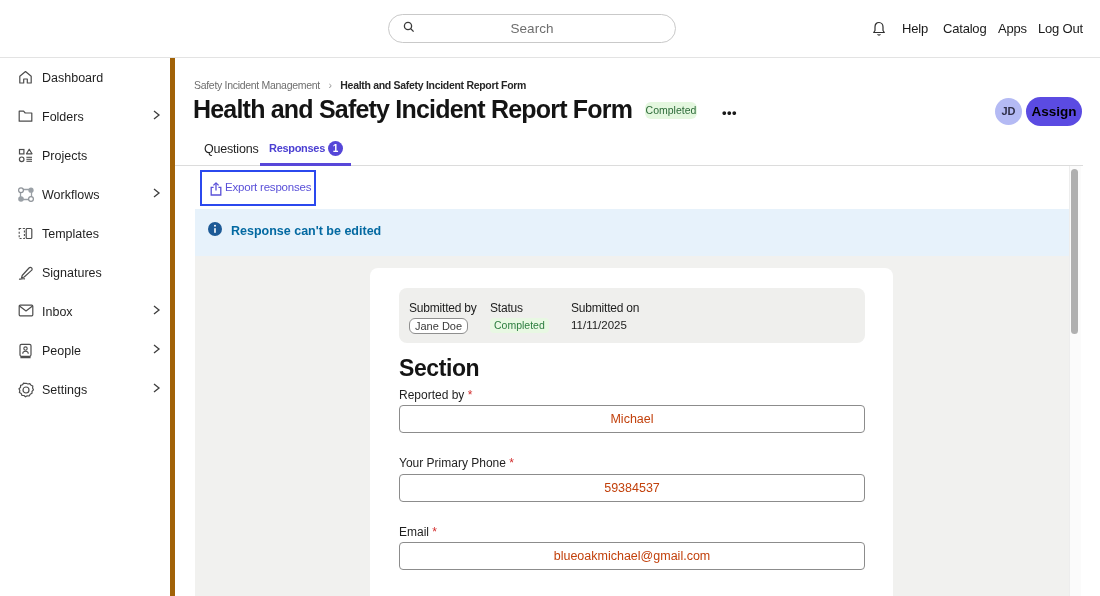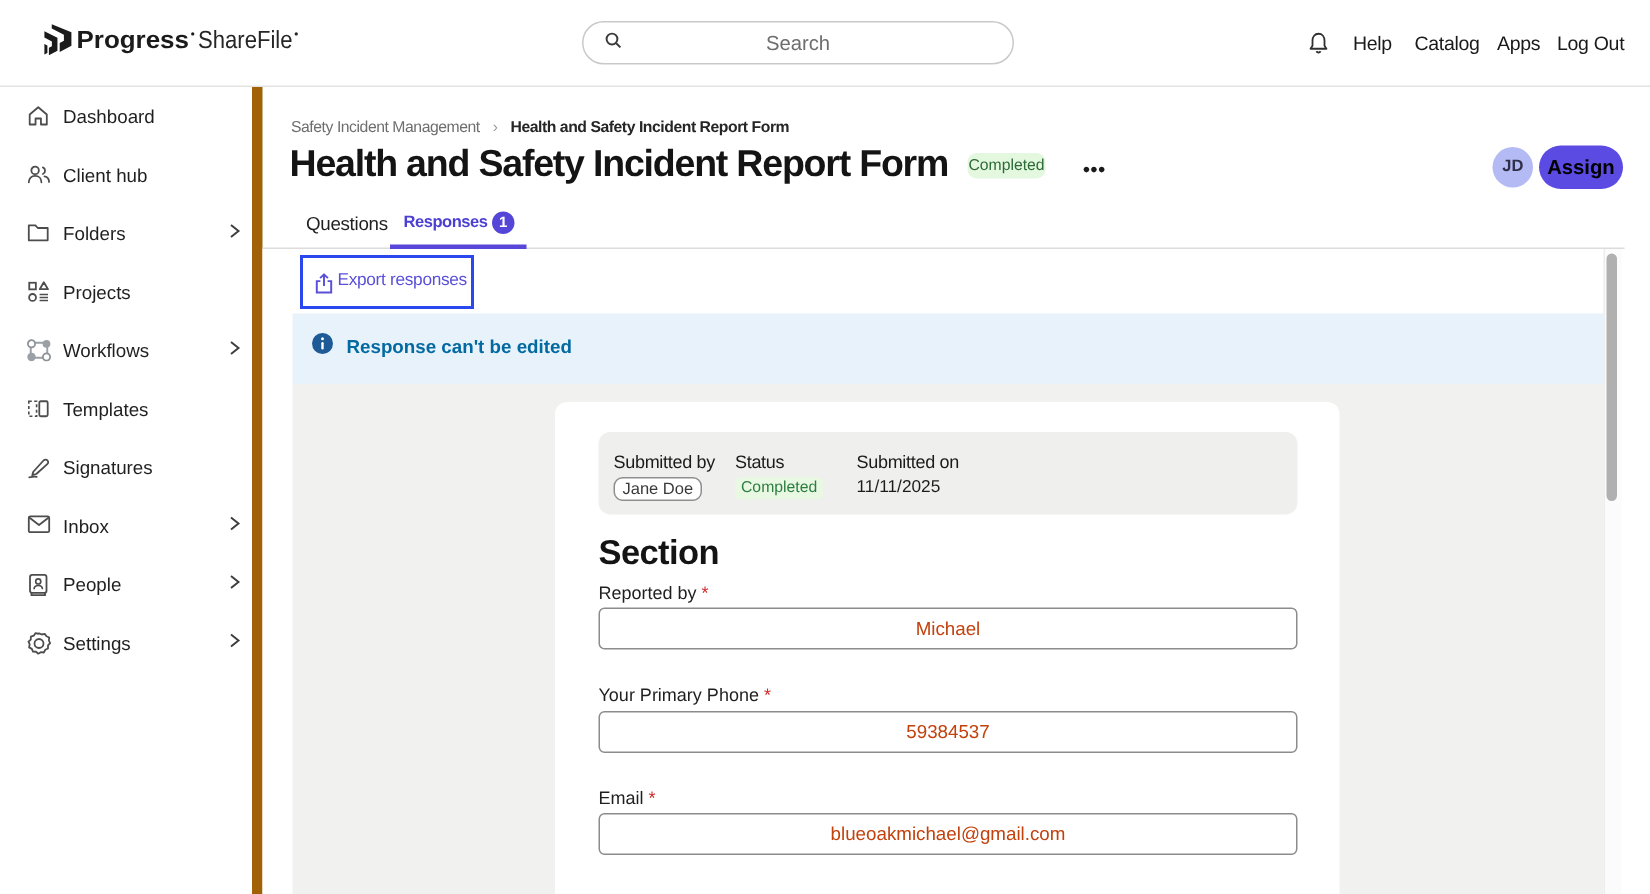--- a/index.html
+++ b/index.html
@@ -12,21 +12,21 @@
   #logo { position:absolute; left:29px; top:14px; height:34px; }
   #searchpill { position:absolute; left:388px; top:14px; width:288px; height:29px;
     border:1px solid #c9c9c9; border-radius:15px; background:#fff; }
   #searchpill .mag { position:absolute; left:14px; top:6px; }
   #searchpill .ph { position:absolute; left:0; right:0; top:6px; text-align:center;
     font-size:13.5px; color:#6e6e6e; }
   .topnav { position:absolute; top:0; height:58px; line-height:58px;
     font-size:13px; letter-spacing:-0.2px; color:#1a1a1a; }
   
   #sidebar { position:absolute; left:0; top:58px; width:175px; height:538px;
-    background:#fff; border-right:7px solid #a16207; }
+    background:#fff; border-right:5px solid #a16207; }
   .mi { position:relative; height:39px; }
   .mi .ic { position:absolute; left:18px; top:12px; }
   .mi .lb { position:absolute; left:42px; top:50%; transform:translateY(-50%);
     font-size:12.5px; color:#1f1f1f; }
   .mi .ch { position:absolute; left:150px; top:12px; }
   
   #crumb { position:absolute; left:194px; top:79px; font-size:10.5px; letter-spacing:-0.3px; color:#6e6e6e; }
   #crumb b { color:#262626; font-weight:600; }
   #crumb .sep { color:#9a9a9a; margin:0 6px; }
   #title { position:absolute; left:193px; top:95px; font-size:25px; font-weight:700;
@@ -90,33 +90,20 @@
   .flabel { position:absolute; left:29px; font-size:12px; color:#1f1f1f; }
   .flabel .req { color:#d22d2d; }
   .finput { position:absolute; left:29px; width:466px; height:28px;
     border:1px solid #8c8c8c; border-radius:4px; background:#fff; font-size:12.5px;
     color:#c2410c; line-height:27px; }
 </style>
 </head>
 <body>
 
 <div id="topbar">
-  <div id="logo">
-    <svg width="210" height="34" viewBox="0 0 210 34">
-      <g fill="#1b1b1b">
-        <path d="M5.5 2.2 L18.6 7.5 L18.6 16.5 L10.8 20.6 L10.8 14.6 L13.6 13.2 L13.6 9.2 L5.5 5.0 Z"></path>
-        <path d="M0.6 6.8 L9.3 11.2 L9.3 19.8 L3.6 22.8 L3.6 17.8 L5.6 16.8 L5.6 13.6 L0.6 11.0 Z"></path>
-        <path d="M0.6 15.4 L2.6 16.4 L2.6 21.4 L0.6 22.4 Z"></path>
-      </g>
-      <text x="22" y="17.8" font-size="16.5" font-weight="700" fill="#1b1b1b" font-family="Liberation Sans" textLength="75" lengthAdjust="spacingAndGlyphs">Progress</text>
-      <circle cx="99.5" cy="8.6" r="1.1" fill="#1b1b1b"></circle>
-      <text x="103" y="17.8" font-size="16.5" font-weight="400" fill="#262626" font-family="Liberation Sans" textLength="63" lengthAdjust="spacingAndGlyphs">ShareFile</text>
-      <circle cx="168.5" cy="8.6" r="1.1" fill="#262626"></circle>
-    </svg>
-  </div>
   <div id="searchpill">
     <svg class="mag" width="12" height="12" viewBox="0 0 12 12">
         <circle cx="5" cy="5" r="3.6" fill="none" stroke="#3a3a3a" stroke-width="1.3"></circle>
         <line x1="7.8" y1="7.8" x2="10.6" y2="10.6" stroke="#3a3a3a" stroke-width="1.3"></line>
       </svg>
     <div class="ph">Search</div>
   </div>
   <svg class="abs" style="left:871px; top:21px;" width="16" height="16" viewBox="0 0 16 16">
       <path d="M8 1.5 C5.5 1.5 4 3.5 4 6 L4 9.5 L2.7 11.5 L13.3 11.5 L12 9.5 L12 6 C12 3.5 10.5 1.5 8 1.5 Z" fill="none" stroke="#2f2f2f" stroke-width="1.2" stroke-linejoin="round"></path>
       <path d="M6.6 13.2 A1.6 1.6 0 0 0 9.4 13.2" fill="none" stroke="#2f2f2f" stroke-width="1.2"></path>
@@ -126,29 +113,20 @@
   <div class="topnav" style="left:998px;">Apps</div>
   <div class="topnav" style="left:1038px;">Log Out</div>
 </div>
 
 <div id="sidebar">
   <div class="mi">
       <svg class="ic" width="15" height="15" viewBox="0 0 15 15">
         <path d="M1.8 6.3 L7.5 1.5 L13.2 6.3 L13.2 13 L9.3 13 L9.3 9 L5.7 9 L5.7 13 L1.8 13 Z" fill="none" stroke="#4d4d4d" stroke-width="1.2" stroke-linejoin="round"></path>
       </svg>
       <div class="lb">Dashboard</div>
-    </div>
-  <div class="mi">
-      <svg class="ic" width="16" height="15" viewBox="0 0 16 15">
-        <circle cx="5.4" cy="4.6" r="2.5" fill="none" stroke="#4d4d4d" stroke-width="1.2"></circle>
-        <path d="M1.2 12.5 C1.2 9.8 3 8.3 5.4 8.3 C7.8 8.3 9.6 9.8 9.6 12.5" fill="none" stroke="#4d4d4d" stroke-width="1.2" stroke-linecap="round"></path>
-        <path d="M10.6 2.6 A2.4 2.4 0 0 1 10.6 7" fill="none" stroke="#4d4d4d" stroke-width="1.2" stroke-linecap="round"></path>
-        <path d="M11.7 8.6 C13.6 9 14.7 10.4 14.7 12.3" fill="none" stroke="#4d4d4d" stroke-width="1.2" stroke-linecap="round"></path>
-      </svg>
-      <div class="lb">Client hub</div>
     </div>
   <div class="mi">
       <svg class="ic" width="15" height="14" viewBox="0 0 15 14">
         <path d="M1.2 2.2 L5.6 2.2 L7.2 4 L13.8 4 L13.8 12.2 L1.2 12.2 Z" fill="none" stroke="#4d4d4d" stroke-width="1.2" stroke-linejoin="round"></path>
       </svg>
       <div class="lb">Folders</div>
     <svg class="ch" width="12" height="12" viewBox="0 0 12 12">
         <path d="M4 2 L9 6 L4 10" fill="none" stroke="#3d3d3d" stroke-width="1.3"></path>
       </svg>
     </div>

